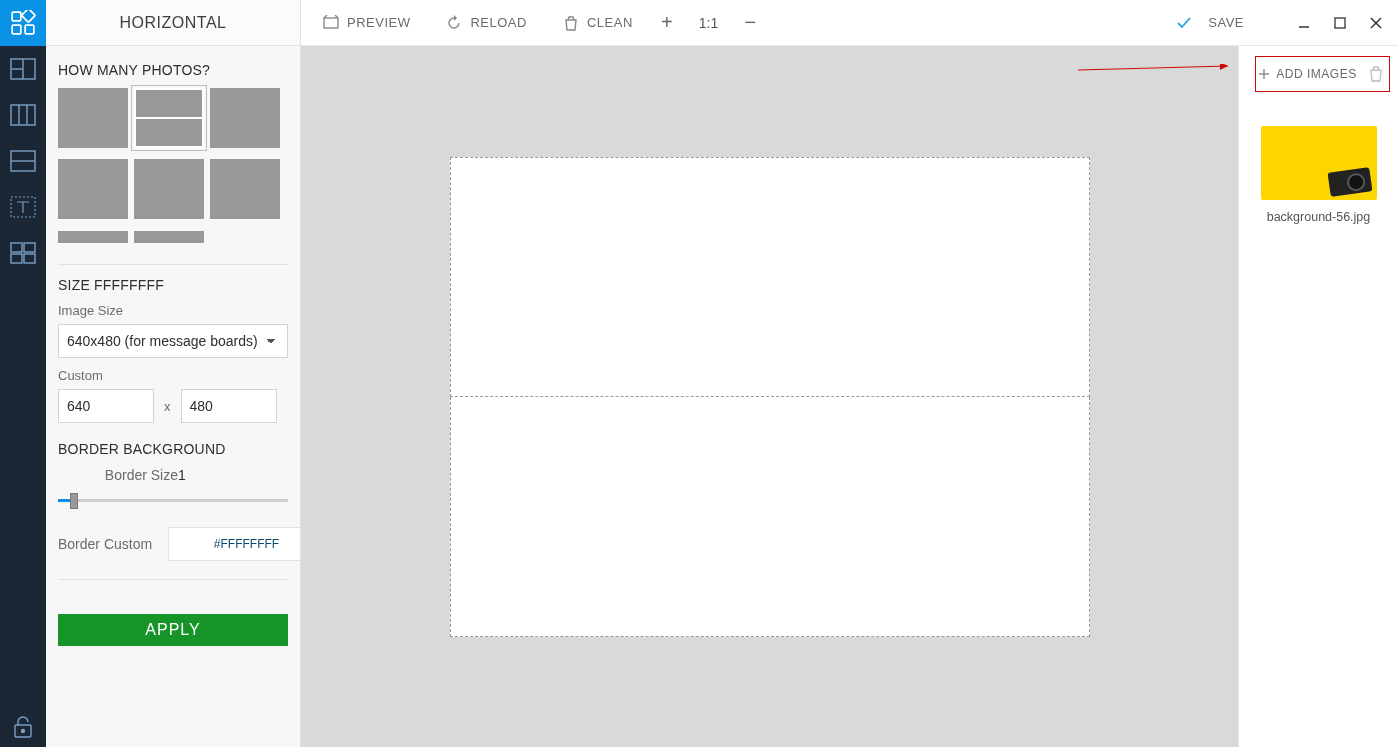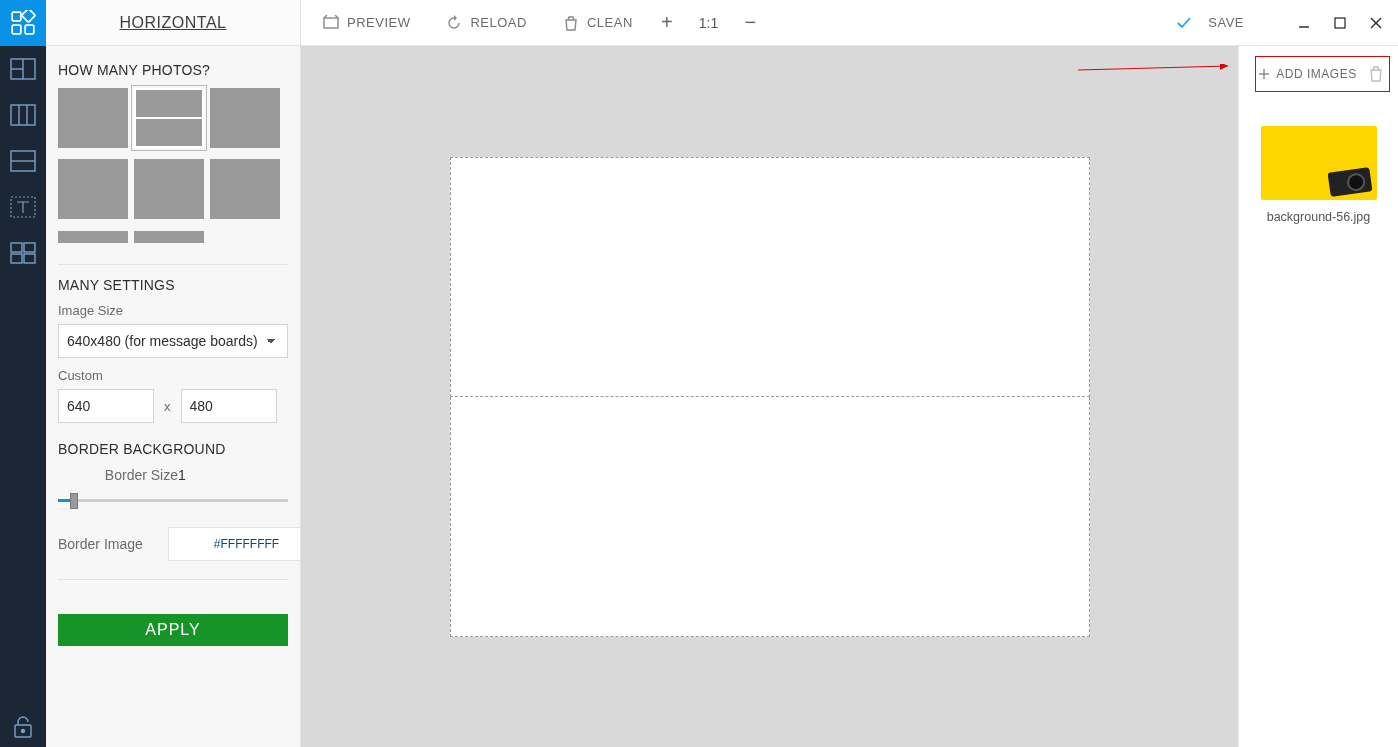--- a/index.html
+++ b/index.html
@@ -8,21 +8,21 @@
 
   
   .rail { width: 46px; background: #1b2734; display: flex; flex-direction: column; align-items: center; padding-top: 0; position: relative; }
   .rail-top { width: 46px; height: 46px; display: flex; align-items: center; justify-content: center; background: #0a93e6; }
   .rail-item { width: 46px; height: 46px; display: flex; align-items: center; justify-content: center; color: #8ea5bb; cursor: pointer; }
   .rail-item svg { stroke: #7aa0c6; }
   .rail-bottom { position: absolute; bottom: 8px; left: 0; width: 46px; display: flex; justify-content: center; }
 
   
   .sidebar { width: 255px; background: #f7f7f7; border-right: 1px solid #e3e3e3; display: flex; flex-direction: column; }
-  .sidebar-title { height: 46px; display: flex; align-items: center; justify-content: center; font-size: 16px; color: #3e3e3e; letter-spacing: 0.5px; border-bottom: 1px solid #e3e3e3; background: #fbfbfb; text-decoration: underline; }
+  .sidebar-title { height: 46px; display: flex; align-items: center; justify-content: center; font-size: 16px; color: #3e3e3e; letter-spacing: 0.5px; border-bottom: 1px solid #e3e3e3; background: #fbfbfb; }
   .sidebar-body { padding: 12px 12px 12px 12px; overflow-y: auto; flex: 1; position: relative; }
   .section-h { font-size: 14px; color: #2e2e2e; font-weight: 400; margin: 4px 0 10px 0; letter-spacing: 0.2px; }
   .section-sub { font-size: 13px; color: #6b6b6b; margin: 10px 0 6px 0; }
 
   .thumb-scroll { display: flex; gap: 10px; }
   .thumb-grid { flex: 1; display: grid; grid-template-columns: repeat(3, 70px); gap: 6px 6px; }
   .thumb { width: 70px; height: 60px; background: #999; display: flex; flex-direction: column; gap: 2px; padding: 0; cursor: pointer; }
   .thumb.sel { outline: 1px solid #bbb; outline-offset: 2px; background: #fff; padding: 2px; }
   .thumb .row { flex: 1; background: #999; }
   .thumb.sel .row { background: #999; }
@@ -181,21 +181,21 @@
             </div>
           <div class="thumb-bottom"></div>
           <div class="thumb-bottom"></div>
           <div></div>
         </div>
         <div class="thumb-scrollbar"></div>
       </div>
 
       <div class="divider"></div>
 
-      <div class="section-h">MANY SETTINGS</div>
+      <div class="section-h">SIZE FFFFFFFF</div>
       <div class="section-sub">Image Size</div>
       <select class="select">
         <option>640x480 (for message boards)</option>
       </select>
 
       <div class="section-sub">Custom</div>
       <div class="dim-row">
         <input class="dim-input" value="640" style="">
         <span class="dim-x">x</span>
         <input class="dim-input" value="480" style="">
@@ -206,21 +206,21 @@
         <span class="lbl">Border Size</span>
         <span class="val">1</span>
       </div>
       <div class="slider-wrap">
         <div class="slider-track"></div>
           <div class="slider-fill"></div>
           <div class="slider-thumb"></div>
       </div>
 
       <div class="color-row">
-        <span class="lbl">Border Image</span>
+        <span class="lbl">Border Custom</span>
         <input class="color-input" value="#FFFFFFFF" style="">
       </div>
 
       <div class="divider" style="margin-top:18px"></div>
 
       <button class="apply-btn">APPLY</button>
     </div>
   </div>
 
   <div class="main">

